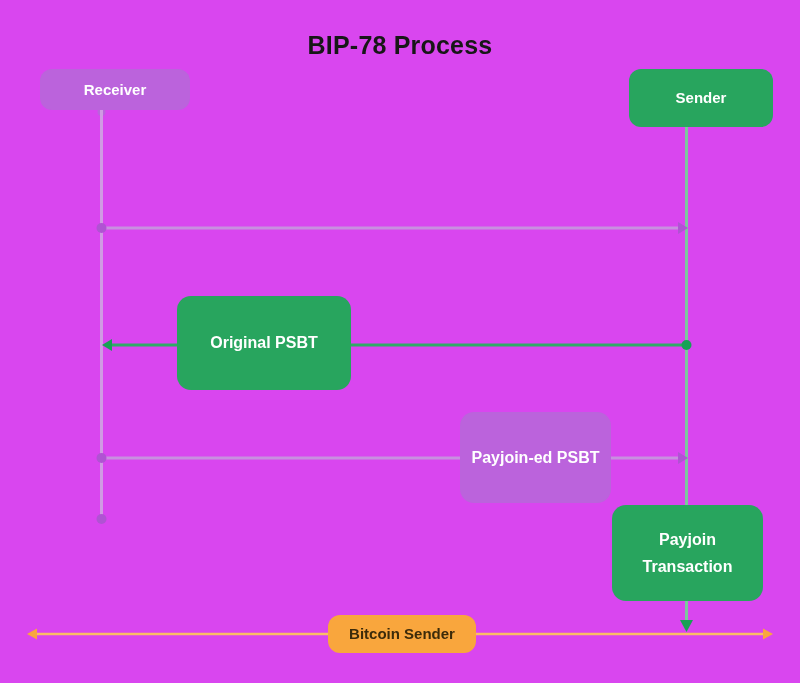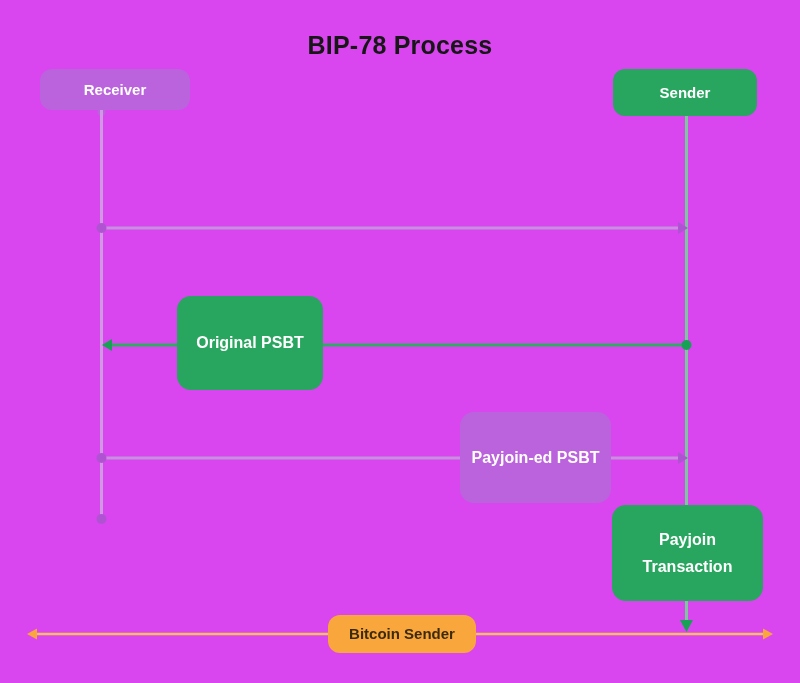--- a/index.html
+++ b/index.html
@@ -23,23 +23,23 @@
   .heado { fill:var(--orange-head); stroke:none; }
   .nubp  { fill:var(--purple-box); }
   .nubg  { fill:var(--green-box); }
 
   .node {
     position:absolute; display:flex; flex-direction:column; align-items:center;
     justify-content:center; text-align:center; color:var(--box-text);
     font-weight:bold; font-size:15px; line-height:1.7; border-radius:12px;
   }
   #receiver { left:28px;  top:69px;  width:150px; height:41px; background:var(--purple-box);margin-left:12px; }
-  #sender   { left:613px; top:69px;  width:144px; height:47px; background:var(--green-box); }
+  #sender   { left:629px; top:69px;  width:144px; height:58px; background:var(--green-box); }
   #bip21    { left:431px; top:182px; width:151px; height:91px; background:var(--purple-box); border-radius:14px; font-size:16px; }
-  #original { left:177px; top:296px; width:146px; height:94px; background:var(--green-box);  border-radius:14px; font-size:16px;align-items:center; }
+  #original { left:177px; top:296px; width:174px; height:94px; background:var(--green-box);  border-radius:14px; font-size:16px;align-items:center; }
   #payjoined{ left:431px; top:412px; width:151px; height:91px; background:var(--purple-box); border-radius:14px; font-size:16px;margin-left:29px; }
   #pjtx     { left:612px; top:505px; width:151px; height:96px; background:var(--green-box);  border-radius:14px; font-size:16px;align-items:center; }
   #network  { left:328px; top:615px; width:148px; height:38px; background:var(--orange-box); color:var(--network-text); border-radius:12px; font-size:15px; }
 </style>
 </head>
 <body>
 
 <div class="canvas">
 
   <div class="title">BIP-78 Process</div>

